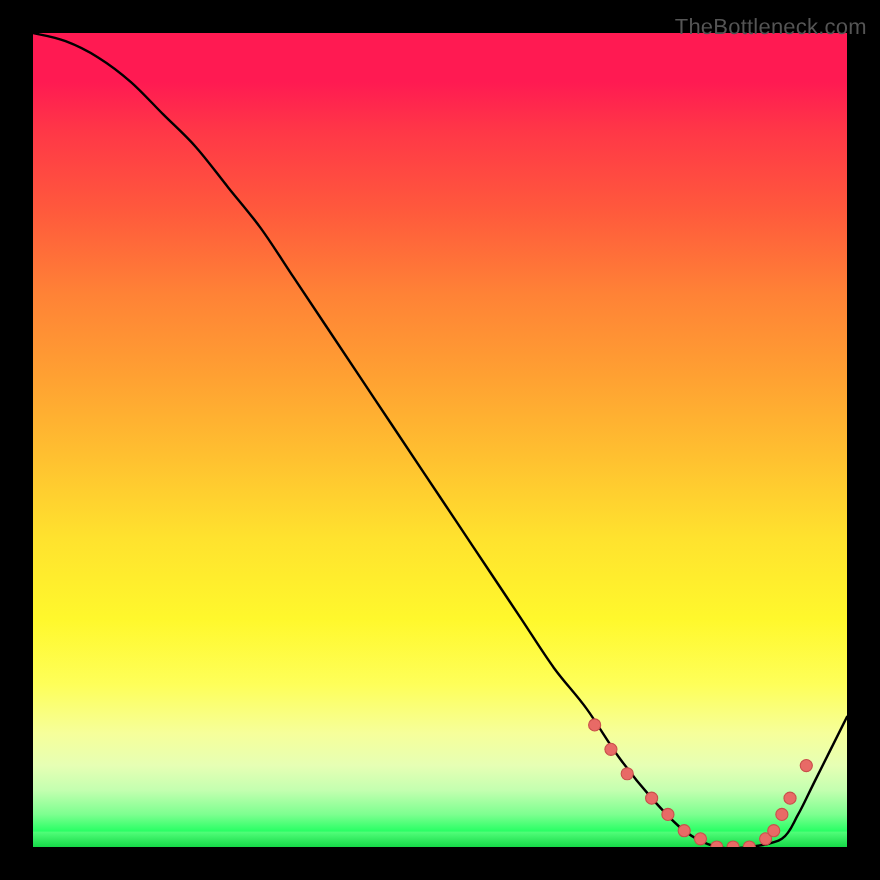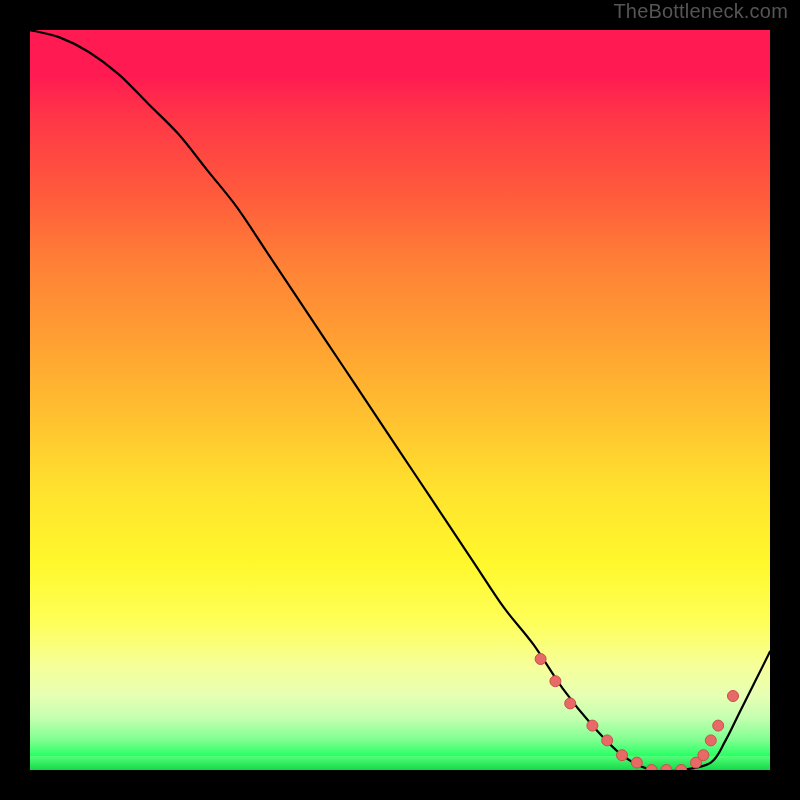--- a/index.html
+++ b/index.html
@@ -12,21 +12,21 @@
     font-family: Arial, Helvetica, sans-serif;
   }
   .frame {
     position: relative;
     width: 800px;
     height: 800px;
     background: #000;
   }
   .watermark {
     position: absolute;
-    top: 0;
+    top: 14px;
     right: 12px;
     color: #555;
     font-size: 20px;
     font-weight: 500;
     letter-spacing: 0.2px;
     z-index: 5;
   }
   .plot {
     position: absolute;
     left: 30px;

